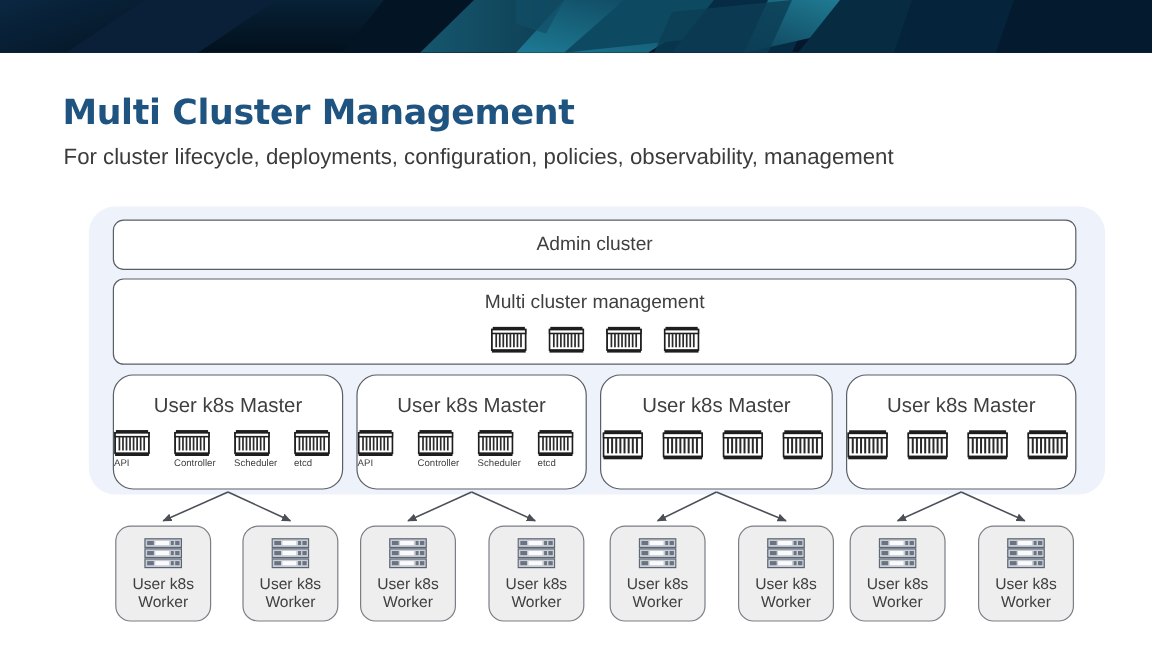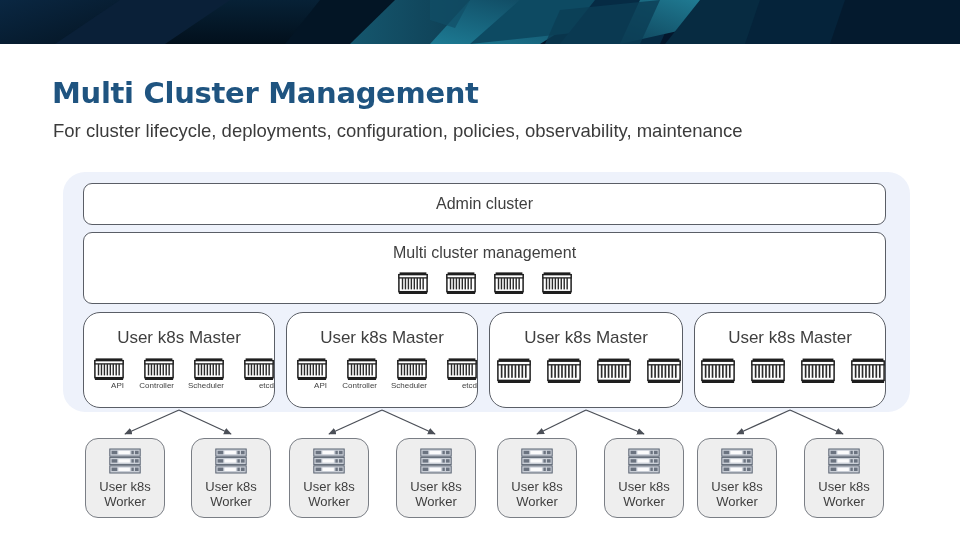--- a/index.html
+++ b/index.html
@@ -60,21 +60,21 @@
     left: 53px;
     top: 120px;
     font-size: 18.5px;
     color: #3b3b3b;
     font-family: "Liberation Sans", sans-serif;
   }
 
   
   .diagram {
     position: absolute;
-    left: 5px; top: 0;
+    left: 16px; top: 0;
     width: 780px;
     height: 540px;
   }
   .panel-bg {
     position: absolute;
     left: 58px;
     top: 172px;
     width: 847px;
     height: 240px;
     background: #eef2fb;
@@ -141,21 +141,21 @@
     position: absolute;
     top: 44px;
     width: 100%;
     display: flex;
     justify-content: center;
     gap: 10px;
   }
   .master-unit {
     display: flex;
     flex-direction: column;
-    align-items: flex-end;
+    align-items: flex-start;
     width: 40px;
   }
   .unit-label {
     margin-top: 1px;
     font-size: 8px;
     color: #3f3f3f;
     font-family: "Liberation Sans", sans-serif;
     white-space: nowrap;
   }
 
@@ -234,21 +234,21 @@
     <polygon points="640,0 740,0 700,26 620,44" fill="url(#g5)"></polygon>
     <polygon points="700,0 800,0 790,44 665,44" fill="#072b41"></polygon>
     <polygon points="760,0 880,0 870,44 745,44" fill="#05233a"></polygon>
     <polygon points="845,0 960,0 960,44 830,44" fill="#041a2e"></polygon>
     <polygon points="560,10 660,0 640,44 545,44" fill="#0b3d55" opacity="0.8"></polygon>
     <polygon points="430,0 470,0 455,28 430,20" fill="#114f67" opacity="0.7"></polygon>
   </svg>
 </div>
 
 <div class="slide-title">Multi Cluster Management</div>
-<div class="slide-subtitle">For cluster lifecycle, deployments, configuration, policies, observability, maintenance</div>
+<div class="slide-subtitle">For cluster lifecycle, deployments, configuration, policies, observability, management</div>
 
 <div class="diagram">
 
   <div class="panel-bg"></div>
 
   <div class="box admin-box">
     <div class="box-label">Admin cluster</div>
   </div>
 
   <div class="box mcm-box">

